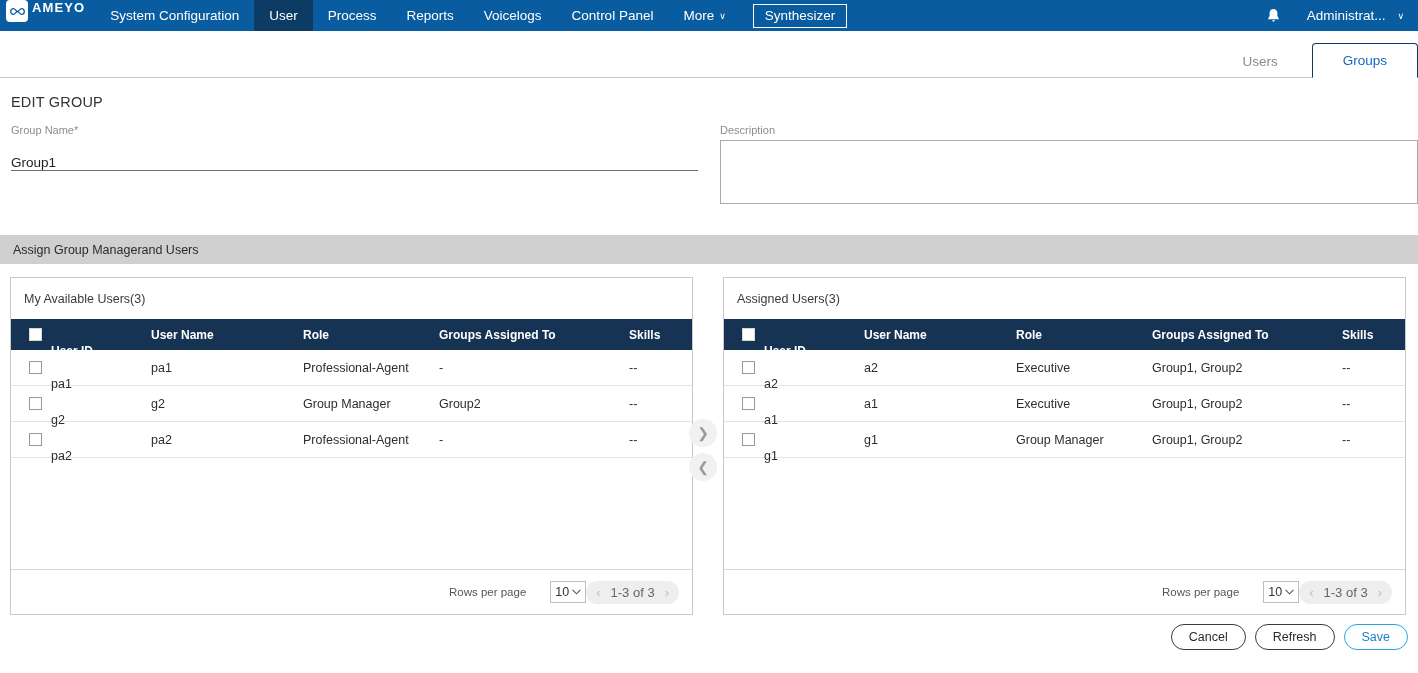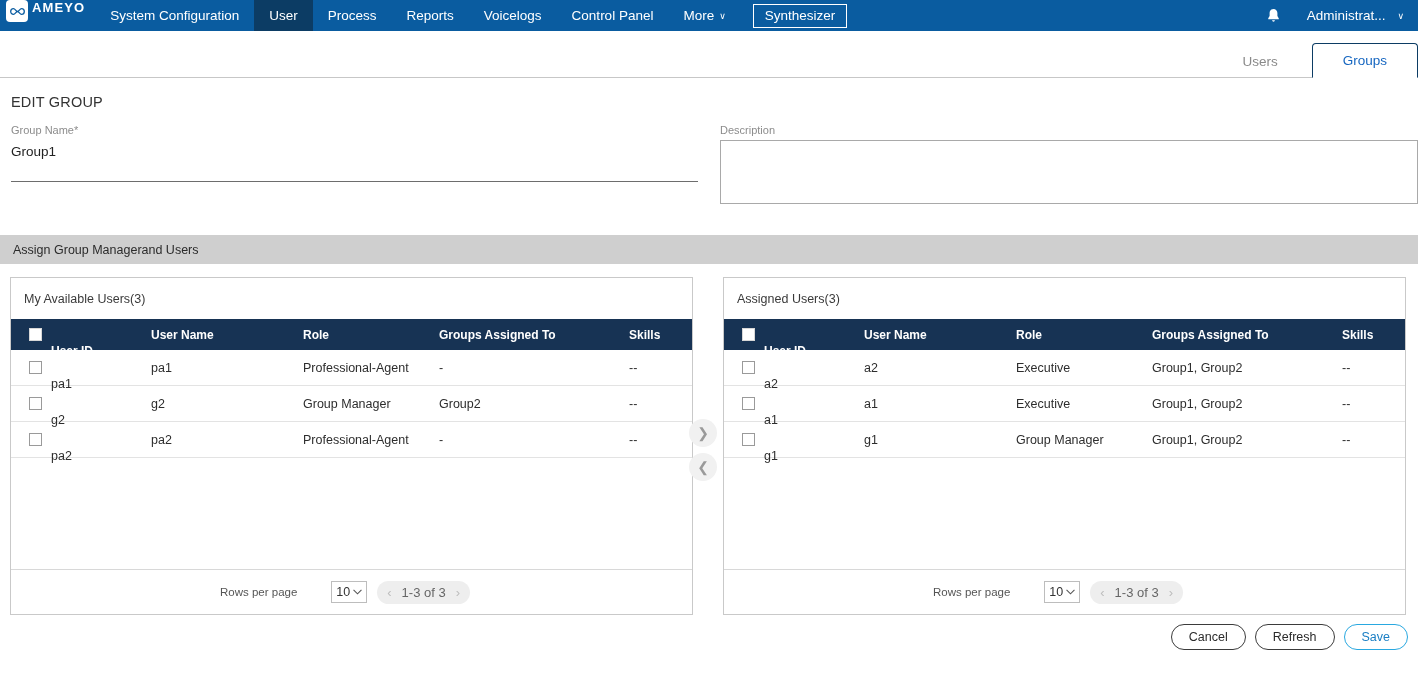--- a/index.html
+++ b/index.html
@@ -117,23 +117,24 @@
     color: #8c8c8c;
     margin-bottom: 4px;
   }
   .text-input {
     width: 100%;
     border: none;
     border-bottom: 1px solid #6d6d6d;
     font-size: 13.5px;
     font-family: "Liberation Sans", sans-serif;
     color: #222222;
-    padding: 4px 0 22px 0;
+    padding: 4px 0 0 0;
     outline: none;
     background: transparent;
+    margin-top: 11px;
   }
   .textarea-input {
     width: 100%;
     height: 64px;
     border: 1px solid #a9a9a9;
     font-family: "Liberation Sans", sans-serif;
     font-size: 13px;
     color: #222222;
     padding: 5px 7px;
     outline: none;
@@ -205,23 +206,22 @@
   .chk.head {
     border: 1px solid #d7d7d7;
     background: #ffffff;
   }
   .grid-body { flex: 1 1 auto; overflow: hidden; }
   .panel-foot {
     border-top: 1px solid #d8d8d8;
     height: 45px;
     display: flex;
     align-items: center;
-    justify-content: center;
+    justify-content: flex-end;
     padding-right: 13px;
-    gap: 10px;
   }
   .rpp-label { font-size: 11.5px; color: #555555; }
   .rpp-select {
     border: 1px solid #bdbdbd;
     background: #ffffff;
     font-family: "Liberation Sans", sans-serif;
     font-size: 12.5px;
     color: #333333;
     padding: 3px 4px;
     cursor: pointer;

